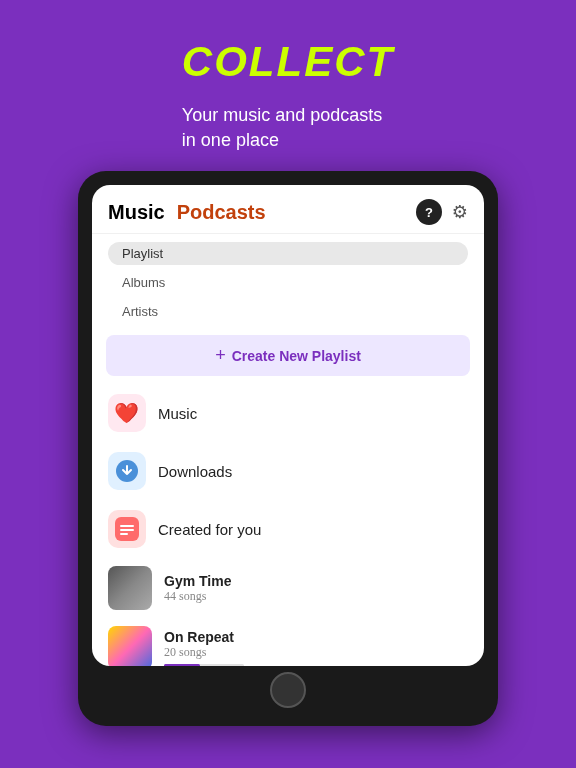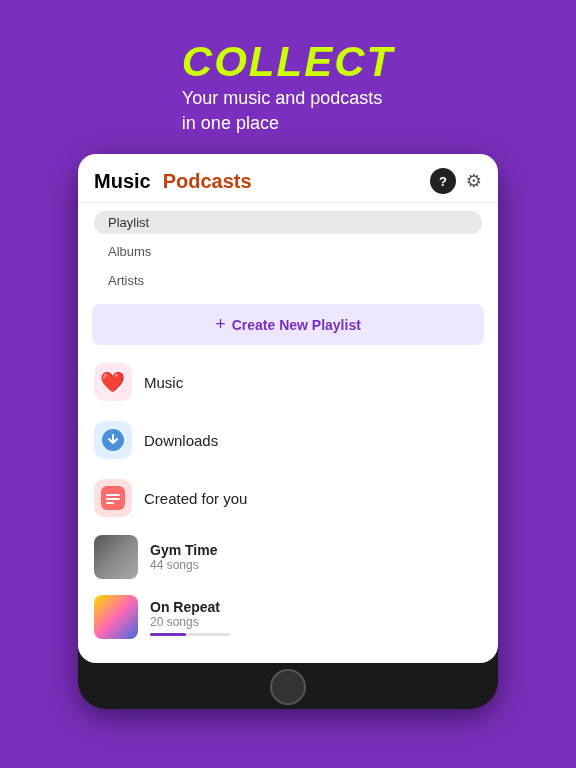--- a/index.html
+++ b/index.html
@@ -25,30 +25,31 @@
       font-weight: 900;
       color: #CCFF00;
       letter-spacing: 2px;
       font-style: italic;
       text-transform: uppercase;
     }
 
     .subtitle {
       color: white;
       font-size: 18px;
-      margin-top: 0;
+      margin-top: 17px;
       line-height: 1.4;
     }
 
     
     .tablet-frame {
       width: 420px;
       height: 555px;
       background: #1a1a1a;
       border-radius: 28px;
+      padding: 14px;
       box-shadow: 0 8px 32px rgba(0,0,0,0.5);
       position: relative;
       display: flex;
       flex-direction: column;
     }
 
     .tablet-screen {
       background: white;
       border-radius: 18px;
       flex: 1;
@@ -206,20 +207,21 @@
 
     .playlist-info .title {
       font-size: 14px;
       font-weight: 600;
       color: #222;
     }
 
     .playlist-info .songs {
       font-size: 12px;
       color: #888;
+      font-family: Liberation Serif, serif;
     }
 
     
     .progress-bar {
       height: 3px;
       background: #e0e0e0;
       border-radius: 2px;
       margin-top: 4px;
       width: 80px;
     }

